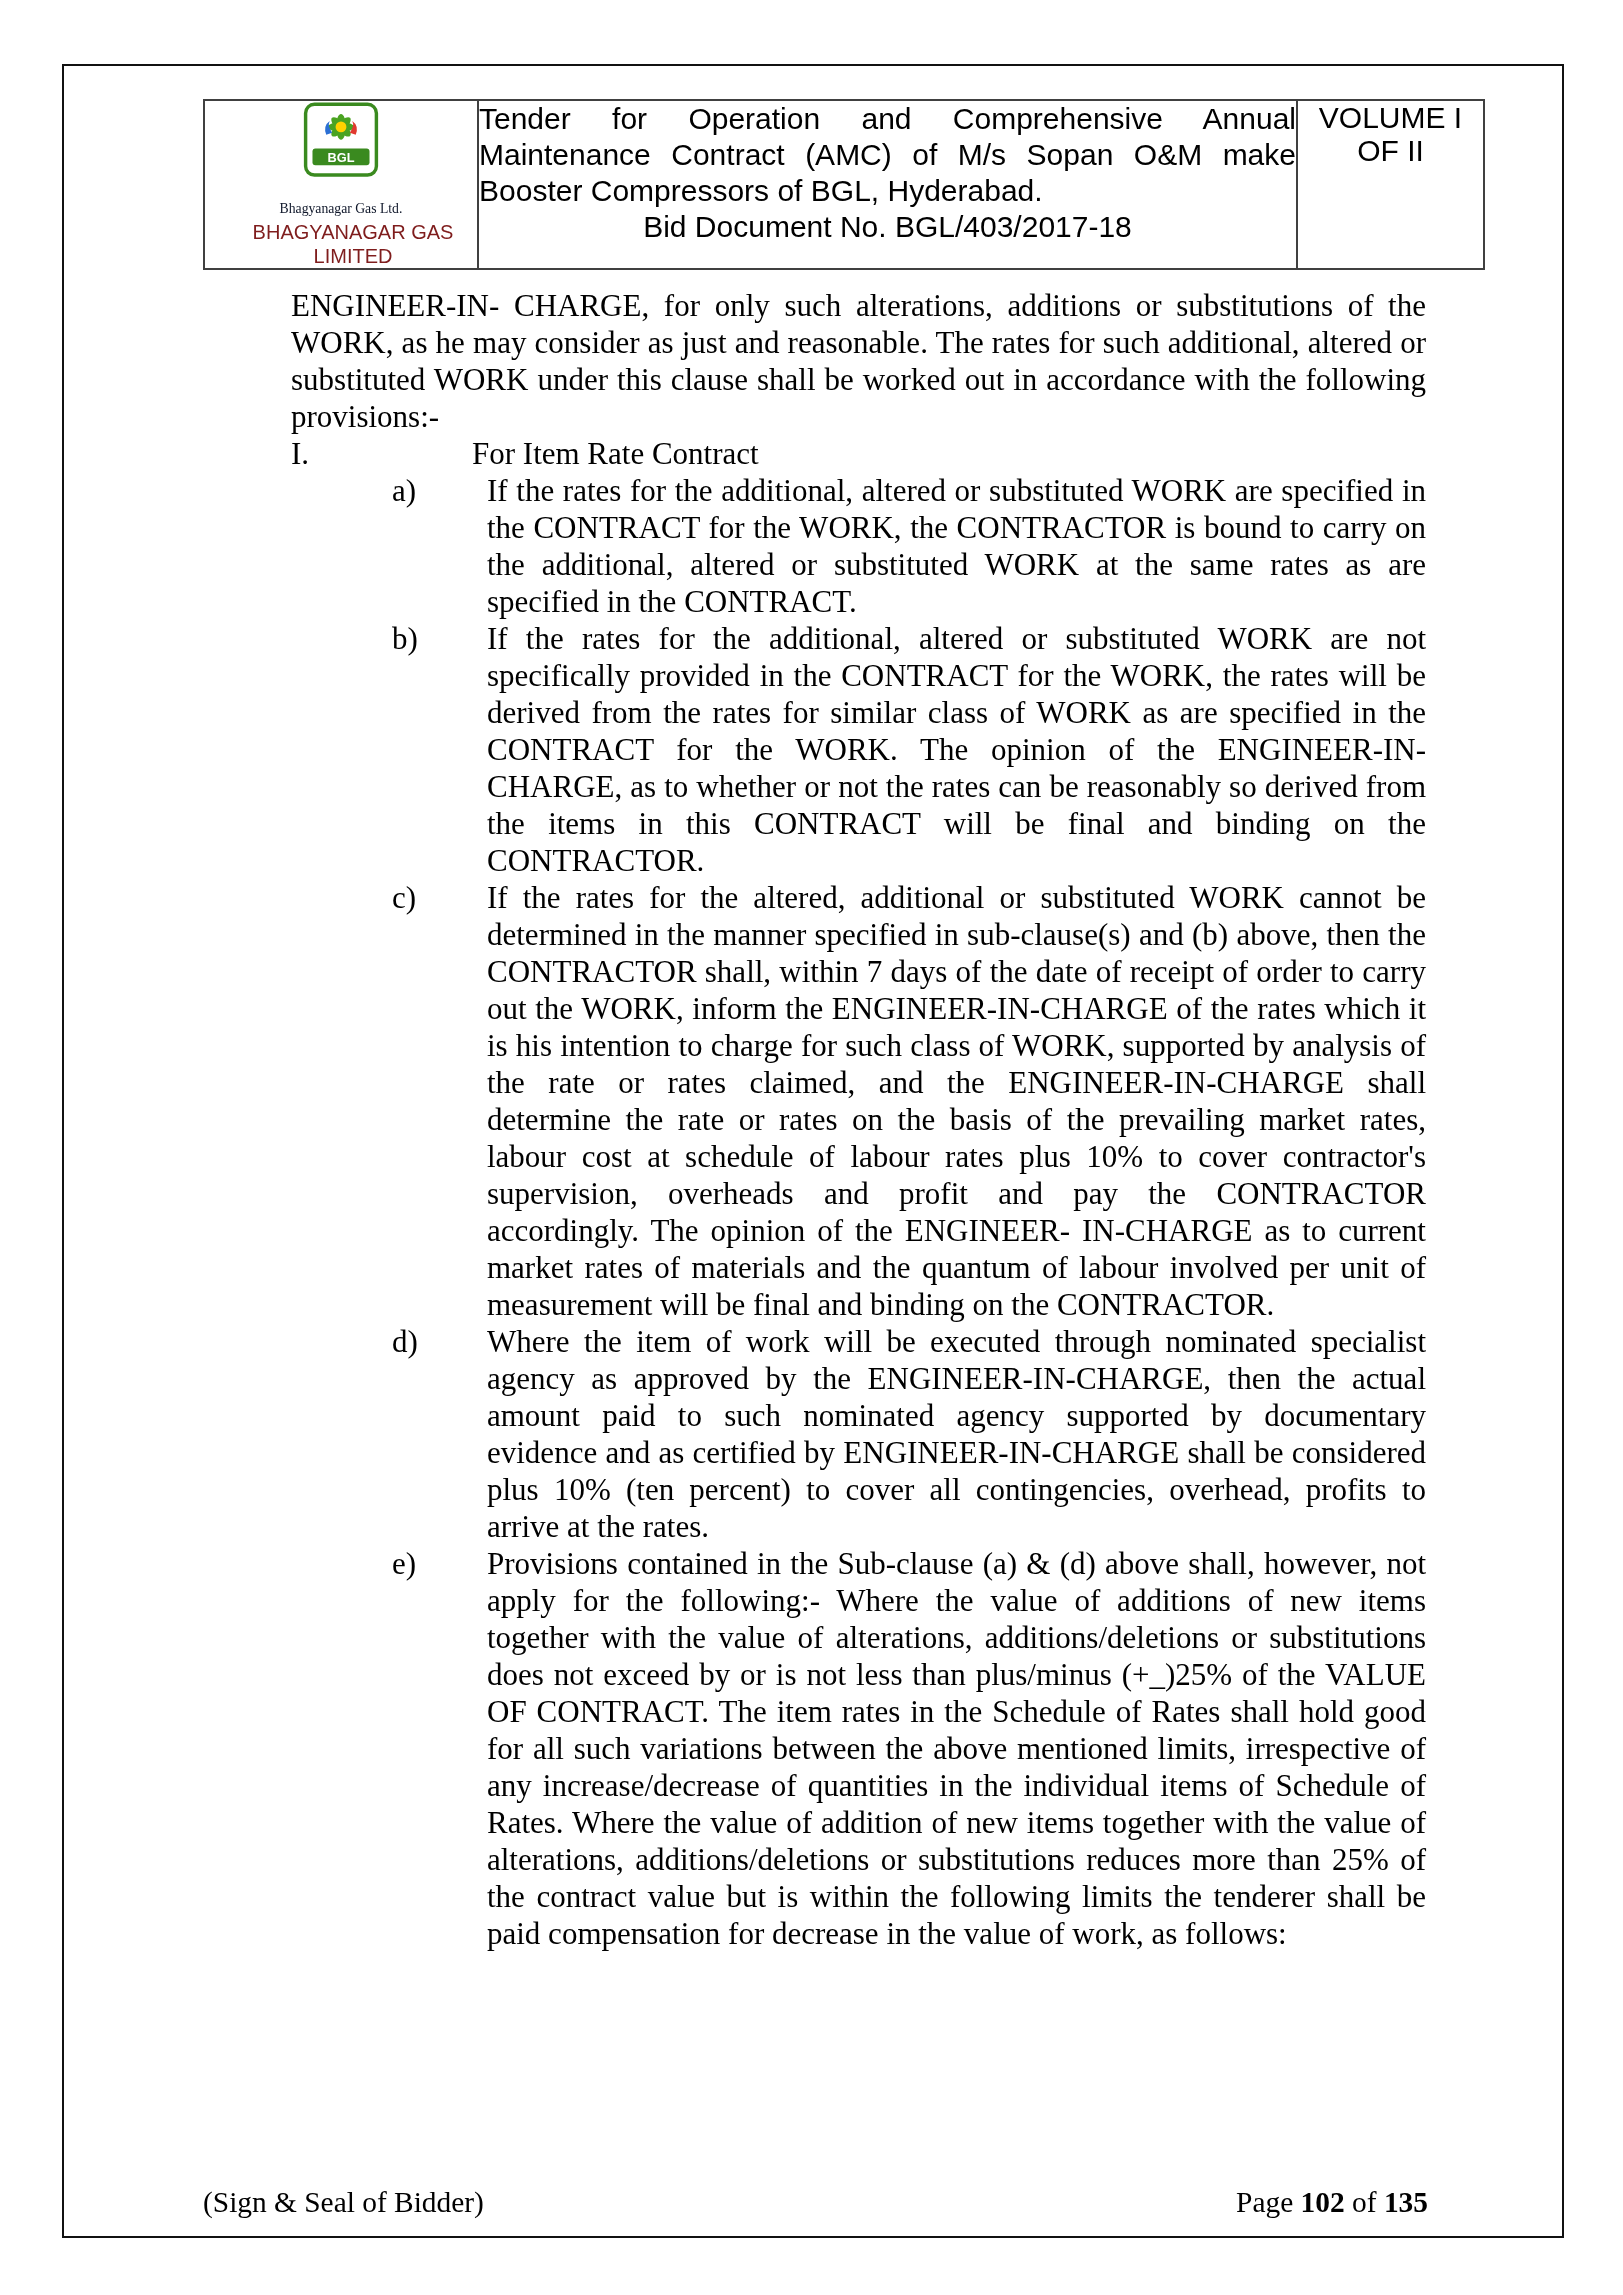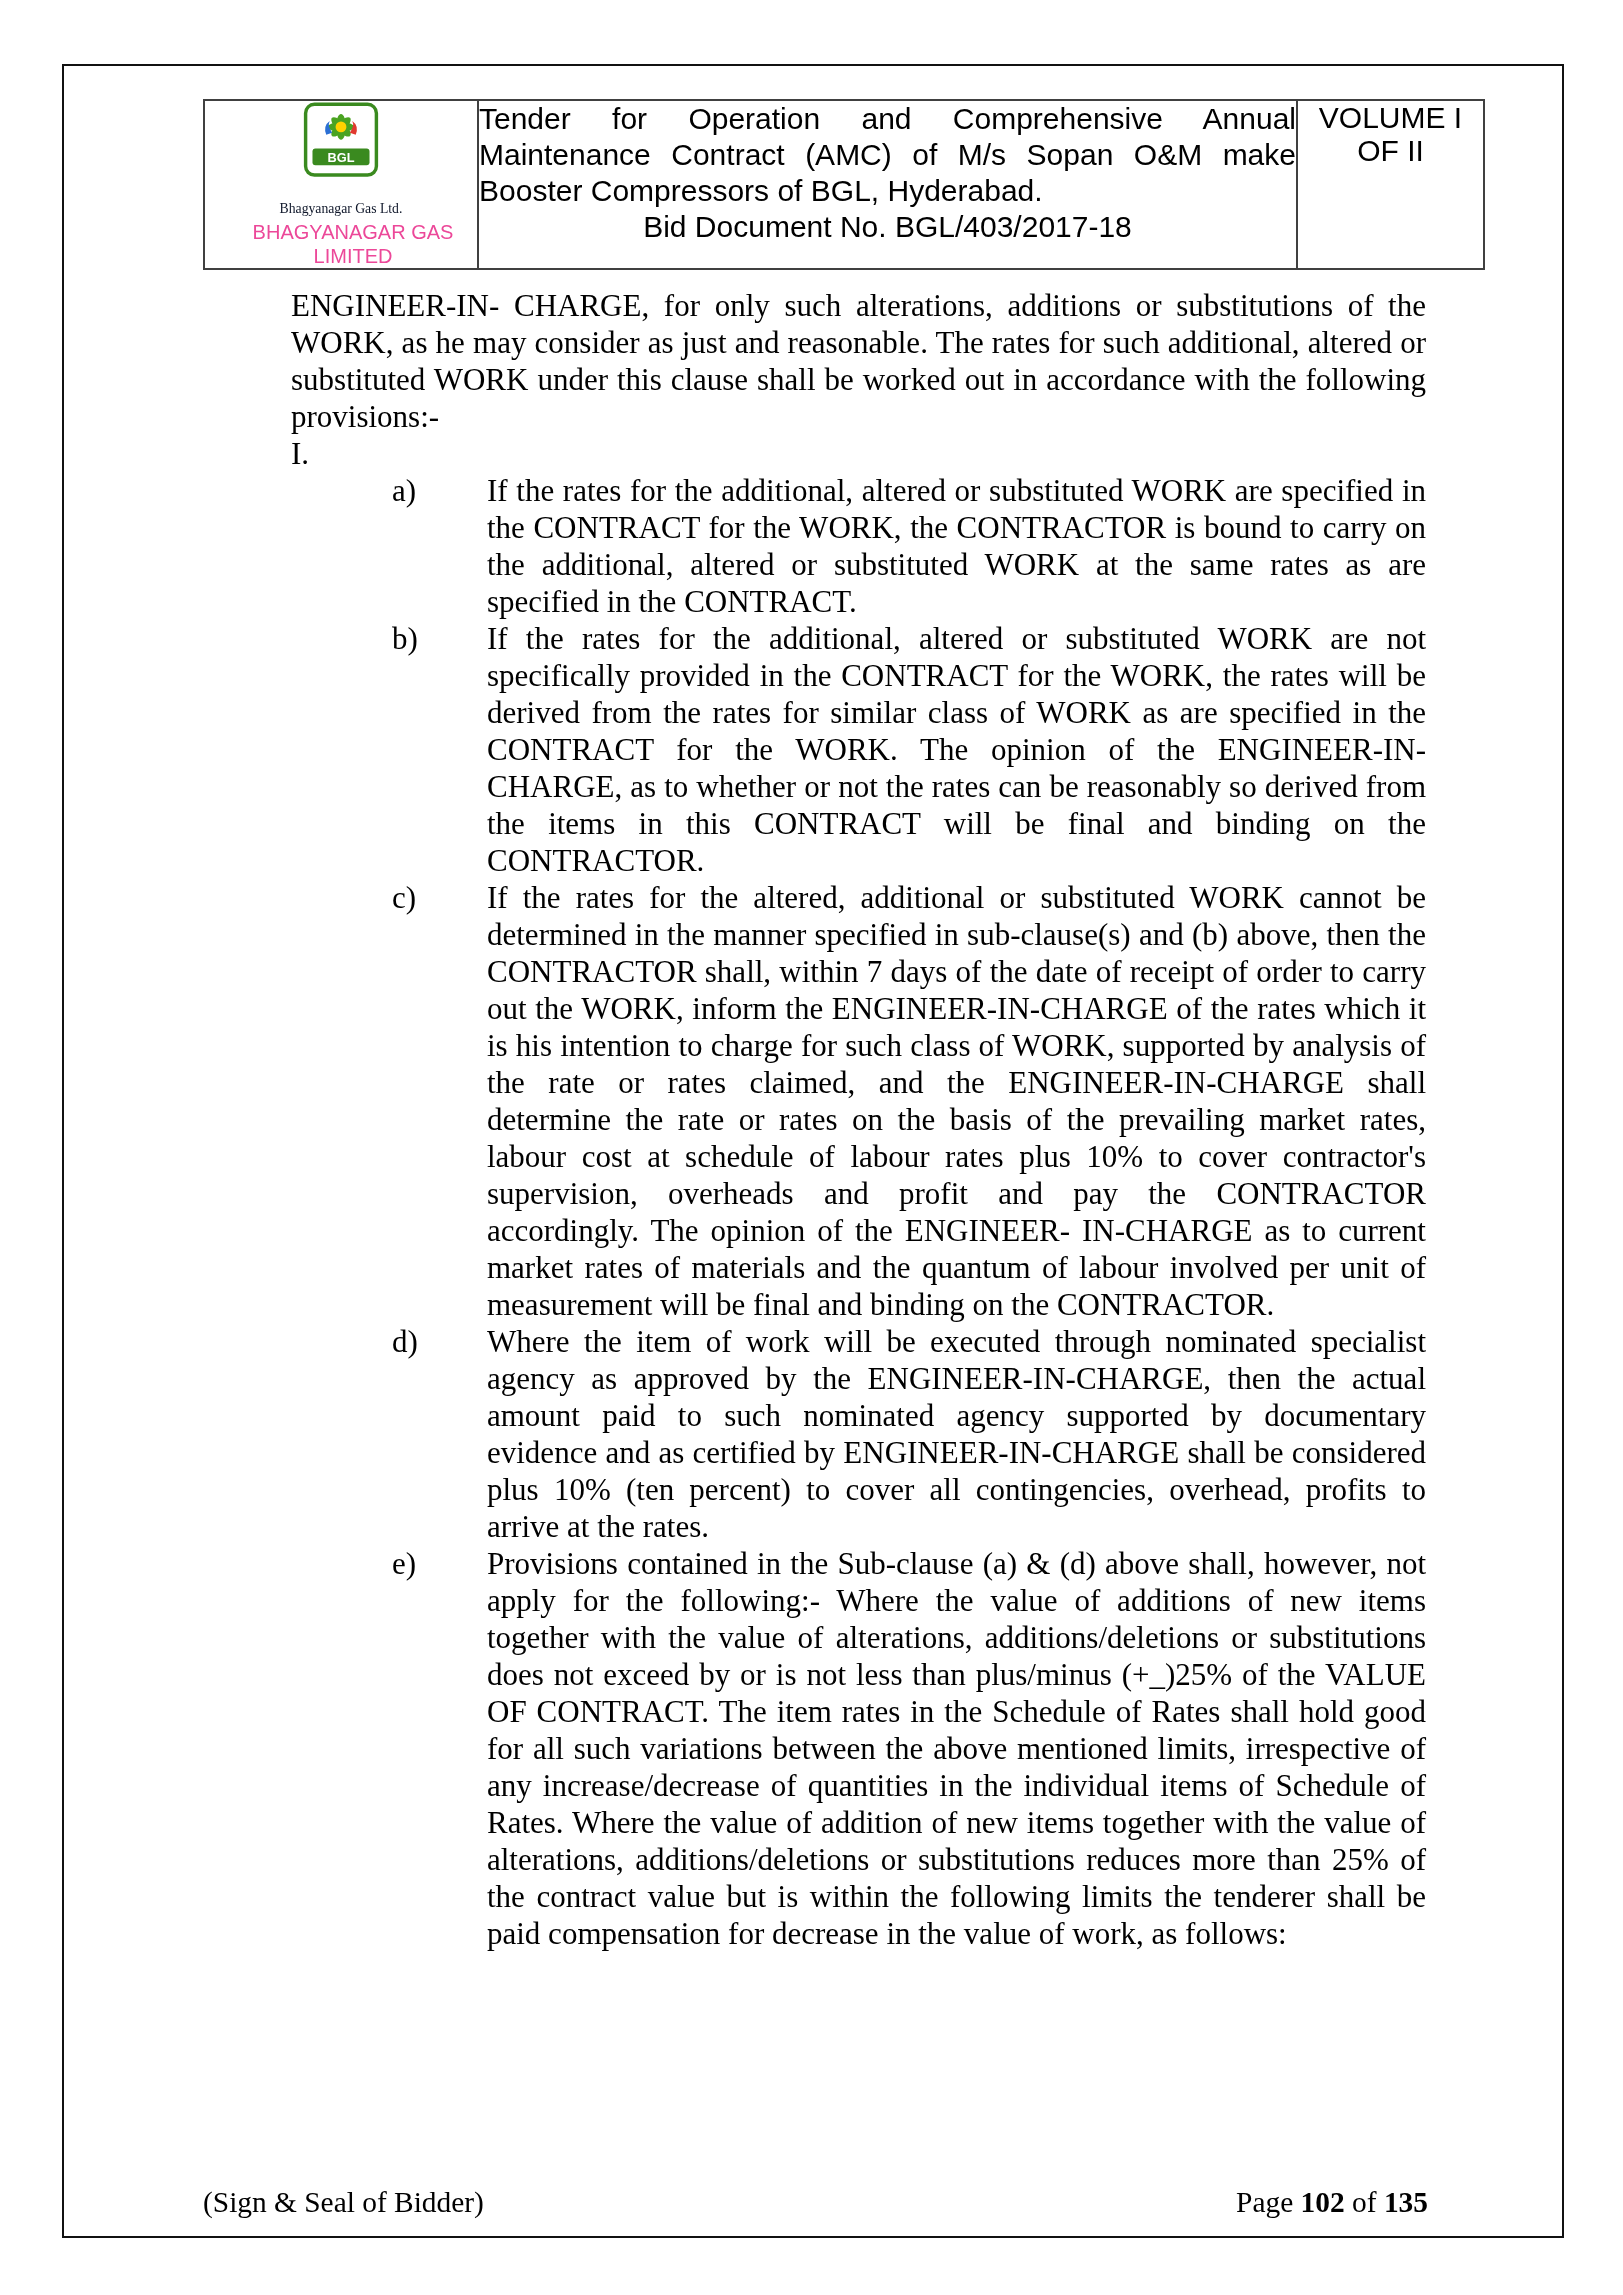--- a/index.html
+++ b/index.html
@@ -55,21 +55,21 @@
     font-family: "Liberation Serif", serif;
     font-size: 13.7px;
     line-height: 15.7px;
     margin-top: -1.3px;
   }
   .org-name {
     font-family: "Liberation Sans", sans-serif;
     font-size: 20px;
     line-height: 24px;
     margin-top: 3.9px;
-    color: #ec4899;
+    color: #7f1d1d;
     margin-left: 24px;
   }
   
   .content {
     position: absolute;
     left: 291px; top: 287px;
     width: 1135px;
     font-size: 31px;
     line-height: 37px;
   }
@@ -133,20 +133,21 @@
       </td>
     </tr>
   </tbody>
     </table>
 
   <div class="content">
     <p class="para">ENGINEER-IN- CHARGE, for only such alterations, additions or substitutions of the WORK, as he may consider as just and reasonable. The rates for such additional, altered or substituted WORK under this clause shall be worked out in accordance with the following provisions:-</p>
 
     <div class="section-row">
       <span class="sec-label">I.</span>
+      <span class="sec-title">For Item Rate Contract</span>
     </div>
 
     <div class="clause">
       <span class="clause-label">a)</span>
       <p class="clause-text">If the rates for the additional, altered or substituted WORK are specified in the CONTRACT for the WORK, the CONTRACTOR is bound to carry on the additional, altered or substituted WORK at the same rates as are specified in the CONTRACT.</p>
     </div>
 
     <div class="clause">
       <span class="clause-label">b)</span>
       <p class="clause-text">If the rates for the additional, altered or substituted WORK are not specifically provided in the CONTRACT for the WORK, the rates will be derived from the rates for similar class of WORK as are specified in the CONTRACT for the WORK. The opinion of the ENGINEER-IN-CHARGE, as to whether or not the rates can be reasonably so derived from the items in this CONTRACT will be final and binding on the CONTRACTOR.</p>

